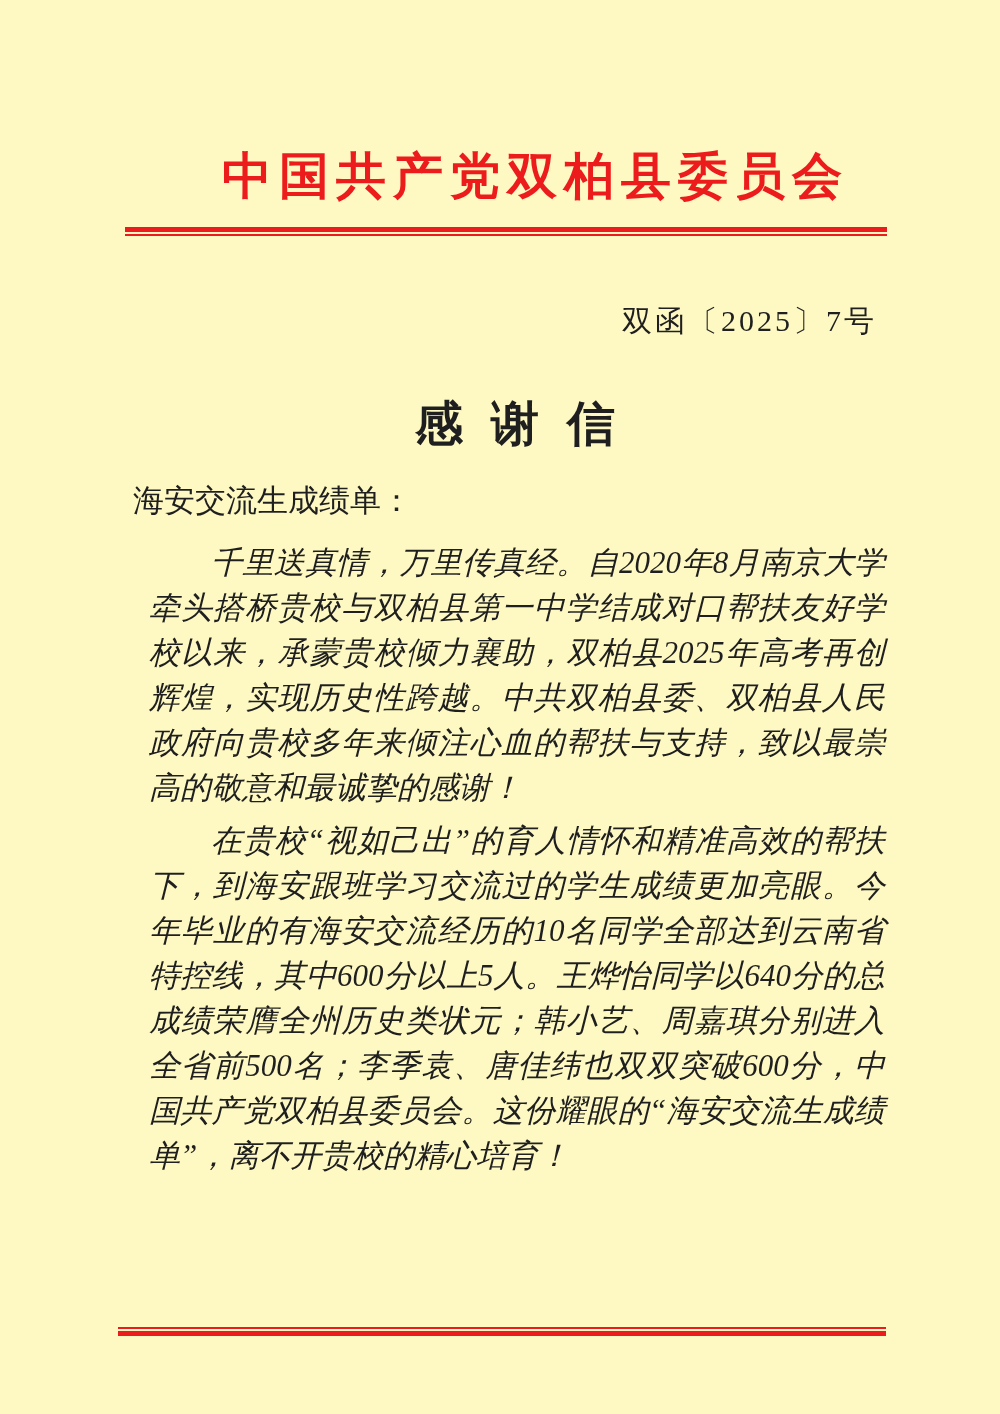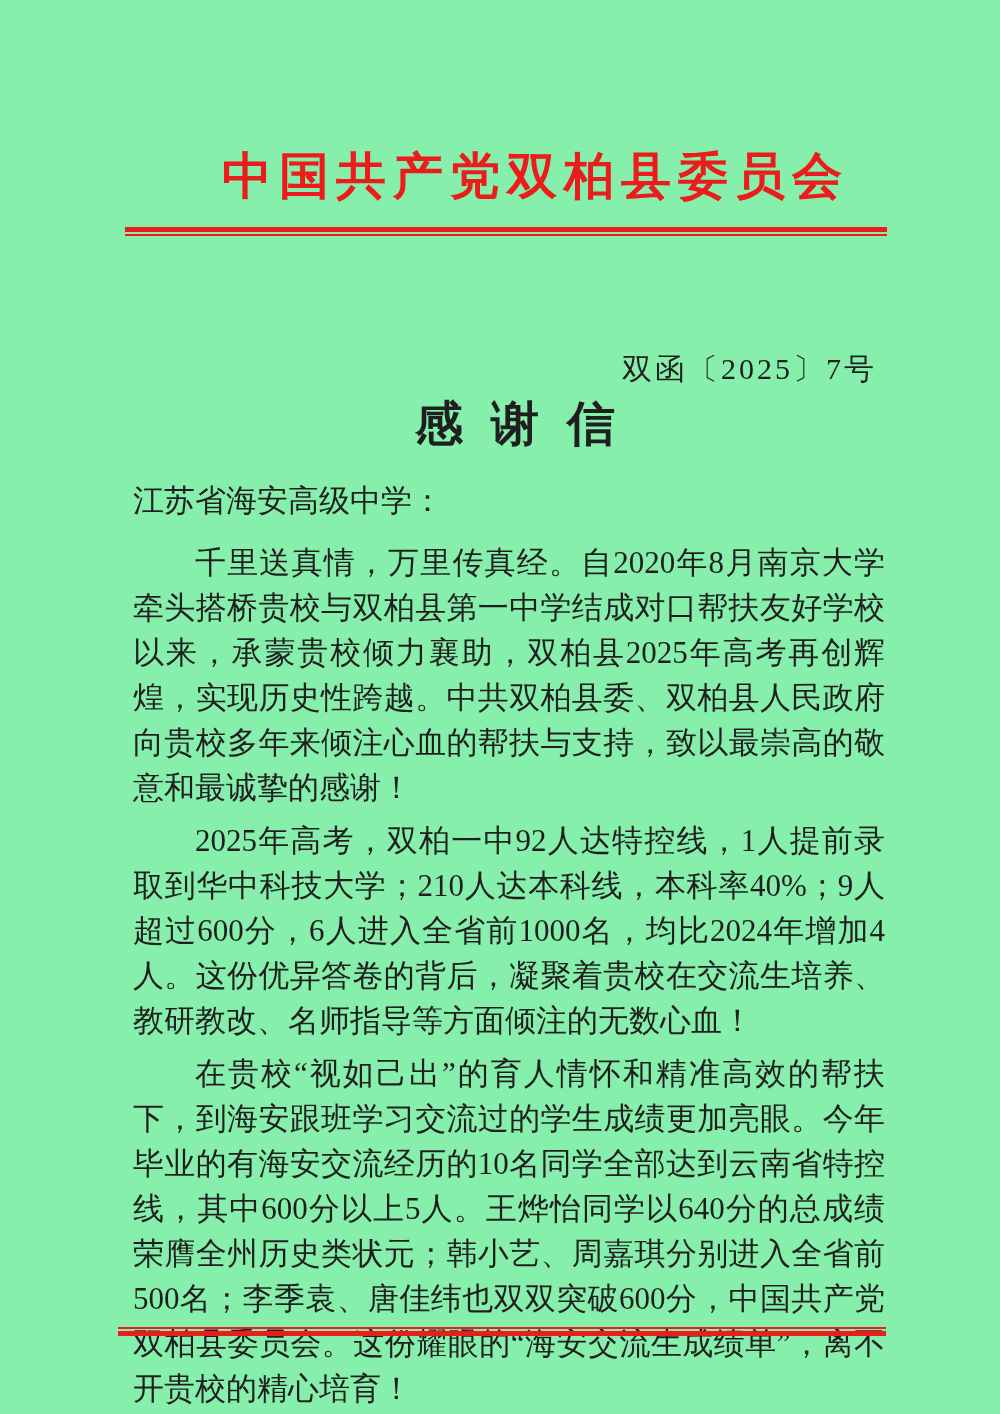--- a/index.html
+++ b/index.html
@@ -1,20 +1,20 @@
 <!DOCTYPE html>
 <html><head>
 <meta charset="utf-8">
 <style>
   html,body{margin:0;padding:0;background:#888;}
   .page{
     position:relative;
     width:1000px;height:1414px;
     margin:0 auto;
-    background:#86efac;
+    background:#fef9c3;
     font-family:"Liberation Serif","DejaVu Serif",serif;
     color:#1f1f1f;
     overflow:hidden;
   }
   .org-name{
     position:absolute;
     left:222px;top:143px;
     font-size:50px;
     font-weight:bold;
     letter-spacing:7px;
@@ -26,21 +26,20 @@
   .rule .bar-gap{height:2px;background:transparent;}
   .rule .bar-thin{height:2px;background:#ed1c1c;}
   .rule-top{top:227px;}
   .rule-bottom{top:1327px;left:118px;width:768px;}
   .doc-number{
     position:absolute;
     right:123px;top:301px;
     font-size:30px;
     letter-spacing:3px;
     white-space:nowrap;
-    margin-top:48px;
   }
   .letter-title{
     position:absolute;
     left:415px;top:392px;
     font-size:48px;
     font-weight:bold;
     letter-spacing:28px;
     white-space:nowrap;
   }
   .body-text{
@@ -48,22 +47,23 @@
     left:133px;top:478px;
     width:752px;
     font-size:31px;
     line-height:45px;
     text-align:justify;
   }
   .salutation{
     margin:0 0 17px 0;
   }
   .body-text p{
-    margin:0 0 8px 0;
+    margin:0 0 8px 16px;
     text-indent:2em;
+    font-style:italic;
   }
   .body-text p:last-child{margin-bottom:0;}
 </style>
 </head>
 <body>
 
 <div class="page">
 
   <div class="org-name">中国共产党双柏县委员会</div>
 
@@ -71,23 +71,22 @@
     <div class="bar-thick"></div>
     <div class="bar-gap"></div>
     <div class="bar-thin"></div>
   </div>
 
   <div class="doc-number">双函〔2025〕7号</div>
 
   <div class="letter-title">感谢信</div>
 
   <div class="body-text">
-    <div class="salutation">江苏省海安高级中学：</div>
+    <div class="salutation">海安交流生成绩单：</div>
     <p>千里送真情，万里传真经。自2020年8月南京大学牵头搭桥贵校与双柏县第一中学结成对口帮扶友好学校以来，承蒙贵校倾力襄助，双柏县2025年高考再创辉煌，实现历史性跨越。中共双柏县委、双柏县人民政府向贵校多年来倾注心血的帮扶与支持，致以最崇高的敬意和最诚挚的感谢！</p>
-    <p>2025年高考，双柏一中92人达特控线，1人提前录取到华中科技大学；210人达本科线，本科率40%；9人超过600分，6人进入全省前1000名，均比2024年增加4人。这份优异答卷的背后，凝聚着贵校在交流生培养、教研教改、名师指导等方面倾注的无数心血！</p>
     <p>在贵校“视如己出”的育人情怀和精准高效的帮扶下，到海安跟班学习交流过的学生成绩更加亮眼。今年毕业的有海安交流经历的10名同学全部达到云南省特控线，其中600分以上5人。王烨怡同学以640分的总成绩荣膺全州历史类状元；韩小艺、周嘉琪分别进入全省前500名；李季袁、唐佳纬也双双突破600分，中国共产党双柏县委员会。这份耀眼的“海安交流生成绩单”，离不开贵校的精心培育！</p>
   </div>
 
   <div class="rule rule-bottom">
     <div class="bar-thin"></div>
     <div class="bar-gap"></div>
     <div class="bar-thick"></div>
   </div>
 
 </div>

